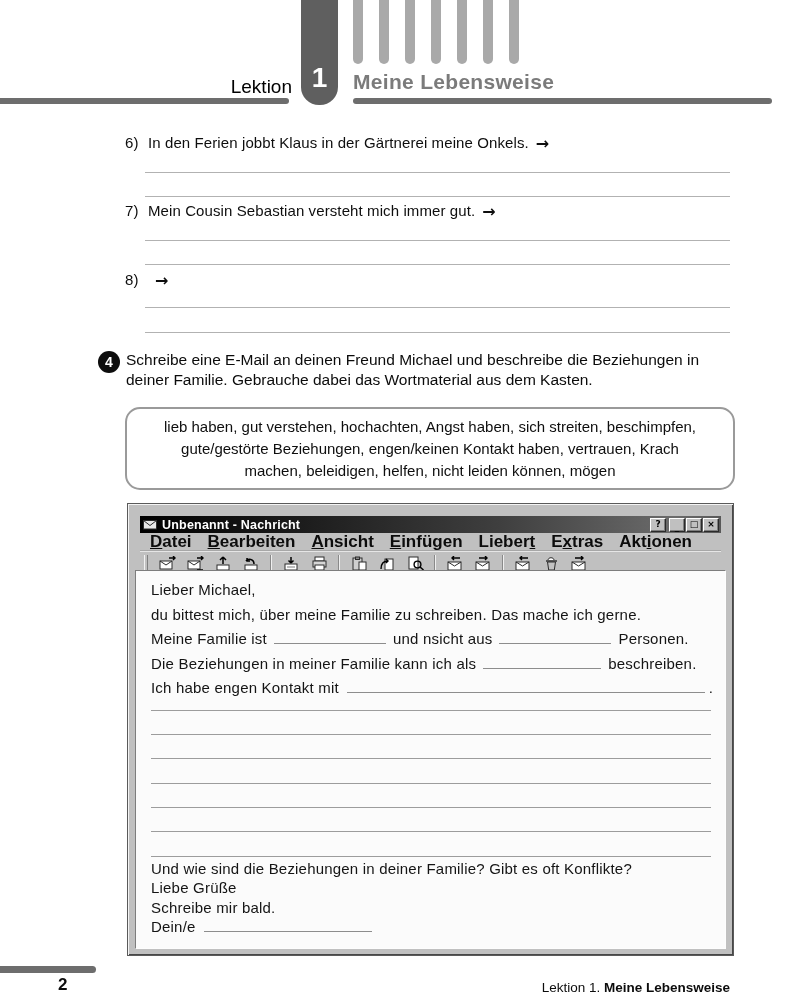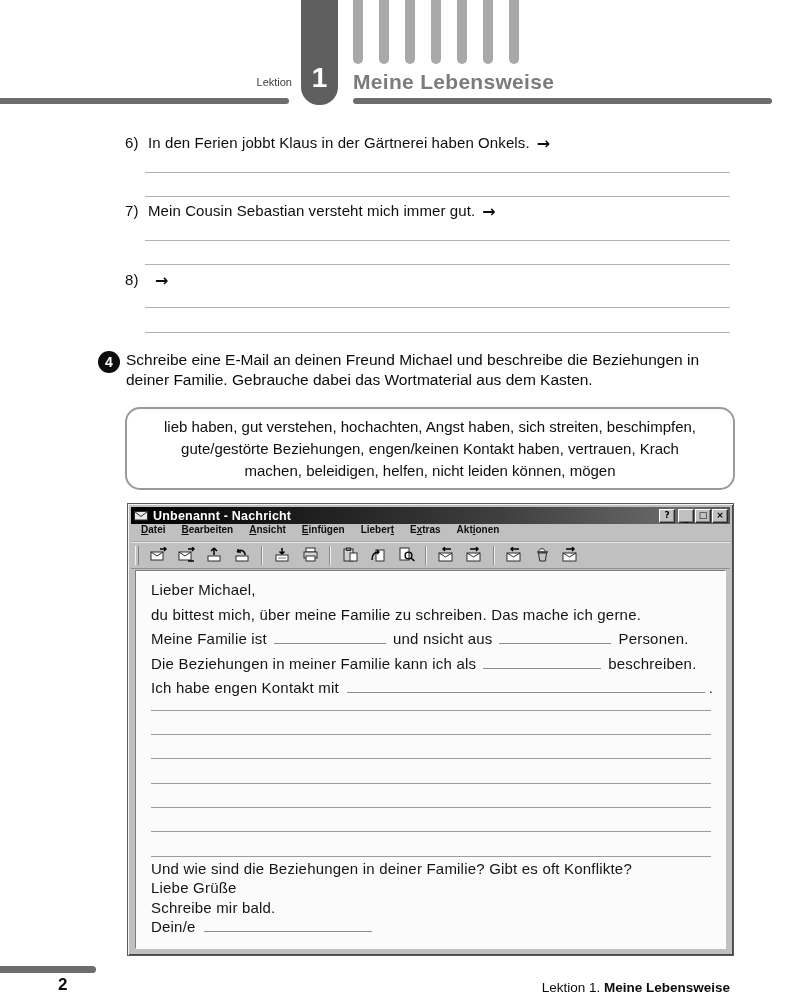--- a/index.html
+++ b/index.html
@@ -1,48 +1,48 @@
 <!DOCTYPE html>
 <html><head>
 <meta charset="utf-8">
 <style>
   * { box-sizing: border-box; }
   html,body { margin:0; padding:0; }
   body { background:#fff; font-family:"Liberation Sans","DejaVu Sans",sans-serif; }
   .page { position:relative; width:787px; height:1000px; background:#fff; overflow:hidden; color:#111; }
 
   
-  .lektion-label { position:absolute; left:0; top:76px; width:292px; text-align:right; font-size:11px; color:#404040; }
+  .lektion-label { position:absolute; left:0; top:76px; width:292px; text-align:right; font-size:19px; color:#000000; }
   .badge { position:absolute; left:301px; top:0; width:37px; height:105px; background:#5f5f5f; border-radius:0 0 18px 18px; }
   .badge .num { position:absolute; left:0; right:0; top:62px; text-align:center; color:#fff; font-weight:bold; font-size:28px; }
   .bars { position:absolute; left:353px; top:0; display:flex; gap:16px; }
   .bars i { width:10px; height:64px; background:#a9a9a9; border-radius:0 0 5px 5px; }
   .header-title { position:absolute; left:353px; top:70px; font-size:21px; font-weight:bold; color:#7b7b7b; letter-spacing:.3px; }
   .rule-left { position:absolute; left:0; top:98px; width:289px; height:6px; background:#6d6d6d; border-radius:0 3px 3px 0; }
   .rule-right { position:absolute; left:353px; top:98px; width:419px; height:6px; background:#6d6d6d; border-radius:3px; }
 
   
   .item { position:absolute; left:125px; display:flex; font-size:15px; color:#0e0e0e; letter-spacing:.1px; }
   .item .no { width:23px; flex:none; }
   .item .arr { font-family:"DejaVu Sans",sans-serif; font-weight:bold; margin-left:7px; font-size:16px; }
   .ansline { position:absolute; left:145px; width:585px; height:0; border-top:1.6px solid #b2b2b2; }
 
   
   .t4circle { position:absolute; left:98px; top:351px; width:22px; height:22px; border-radius:50%; background:#0d0d0d; color:#fff; font-weight:bold; font-size:14px; display:flex; align-items:center; justify-content:center; }
   .t4text { position:absolute; left:126px; top:350px; width:612px; font-weight:normal; font-size:15.5px; line-height:20px; color:#0b0b0b; }
   .wordbox { position:absolute; left:125px; top:407px; width:610px; height:83px; border:2.5px solid #9a9a9a; border-radius:15px; display:flex; align-items:center; justify-content:center; text-align:center; padding:4px 30px; font-size:15px; line-height:22px; color:#0e0e0e; }
 
   
-  .win { position:absolute; left:127px; top:503px; width:607px; height:453px; background:#c0c0c0; border:1px solid #5a5a5a; box-shadow:inset 1px 1px 0 #f4f4f4, inset -1px -1px 0 #474747; padding:3px; }
+  .win { position:absolute; left:127px; top:503px; width:607px; height:453px; background:#c0c0c0; border:1px solid #5a5a5a; box-shadow:inset 1px 1px 0 #f4f4f4, inset -1px -1px 0 #474747; padding:12px; }
   .titlebar { height:17px; background:linear-gradient(90deg,#000 0%,#3f3f3f 62%,#6b6b6b 92%,#585858 100%); display:flex; align-items:center; padding:0 2px 0 3px; }
   .titlebar .ttext { color:#fff; font-weight:bold; font-size:12.5px; margin-left:5px; flex:1; white-space:nowrap; letter-spacing:.2px; }
   .tbtn { width:16px; height:14px; background:#c0c0c0; border:1px solid; border-color:#fff #2a2a2a #2a2a2a #fff; box-shadow:inset -1px -1px 0 #7e7e7e; font-family:"DejaVu Sans",sans-serif; font-size:9px; font-weight:bold; color:#000; display:flex; align-items:center; justify-content:center; margin-left:1px; line-height:1; }
   .tbtn.min span { transform:translateY(3px); }
   .tbtn.help { margin-right:2px; }
-  .menubar { height:18px; display:flex; padding-left:2px; font-size:10px; font-weight:bold; color:#0c0c0c; border-bottom:1px solid #a7a7a7; }
+  .menubar { height:18px; display:flex; align-items:center; padding-left:2px; font-size:17px; font-weight:bold; color:#0c0c0c; border-bottom:1px solid #a7a7a7; }
   .menu { padding:0 8px; white-space:nowrap; }
   .menu .u { text-decoration:underline; }
   .toolbar { height:27px; display:flex; align-items:center; padding:2px 2px 2px 3px; border-bottom:1px solid #8f8f8f; box-shadow:inset 0 1px 0 #e6e6e6; }
   .grip { width:4px; height:19px; border-left:1.5px solid #f2f2f2; border-right:1.5px solid #7f7f7f; margin:0 5px 0 1px; }
   .tb { width:28px; height:22px; display:flex; align-items:center; justify-content:center; }
   .sep { width:2px; height:19px; border-left:1px solid #898989; border-right:1px solid #efefef; margin:0 5px; }
 
   
   .winbody { position:absolute; left:7px; top:66px; right:7px; bottom:6px; background:#fbfbfb; border:1px solid; border-color:#7d7d7d #fdfdfd #fdfdfd #7d7d7d; overflow:hidden; padding:7px 12px 0 15px; font-size:15px; color:#141414; letter-spacing:.2px; }
   .el { margin:0; line-height:24.5px; white-space:nowrap; }
@@ -81,21 +81,21 @@
       <i></i>
       <i></i>
       <i></i>
   </div>
   <div class="header-title">Meine Lebensweise</div>
   <div class="rule-left"></div>
   <div class="rule-right"></div>
 
   <div class="item" style="top:134px;">
     <span class="no">6)</span>
-    <span>In den Ferien jobbt Klaus in der Gärtnerei haben Onkels.</span>
+    <span>In den Ferien jobbt Klaus in der Gärtnerei meine Onkels.</span>
     <span class="arr">→</span>
   </div>
   <div class="ansline" style="top:172px;"></div>
   <div class="ansline" style="top:196px;"></div>
 
   <div class="item" style="top:202px;">
     <span class="no">7)</span>
     <span>Mein Cousin Sebastian versteht mich immer gut.</span>
     <span class="arr">→</span>
   </div>

